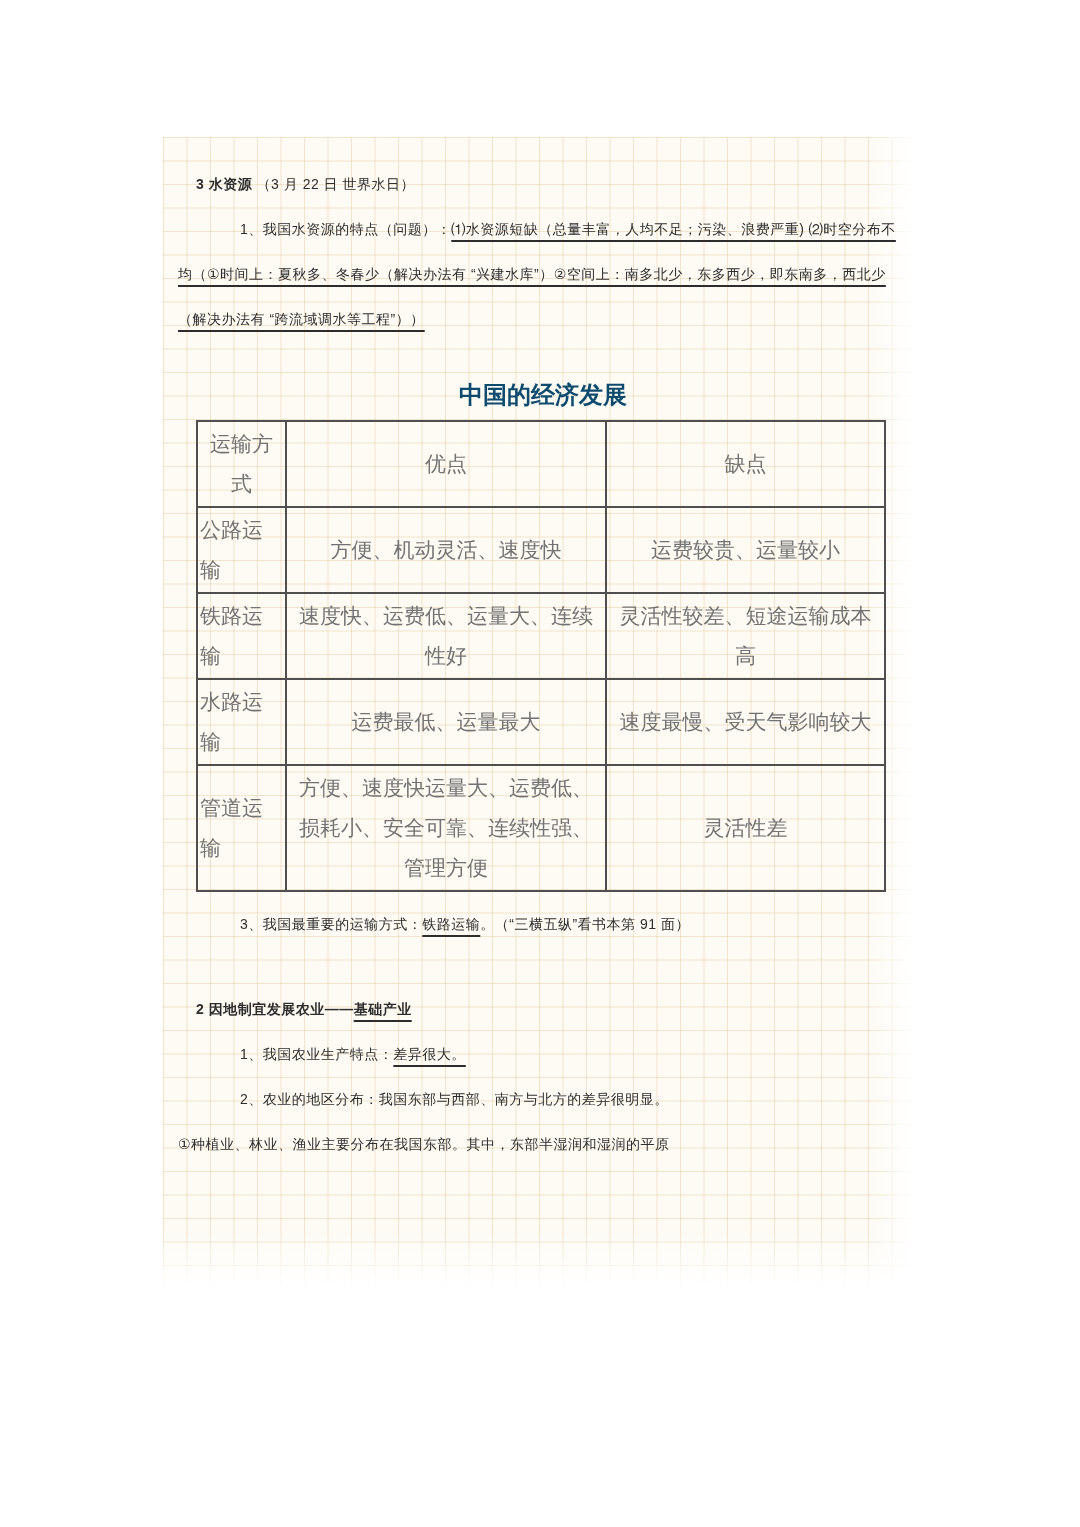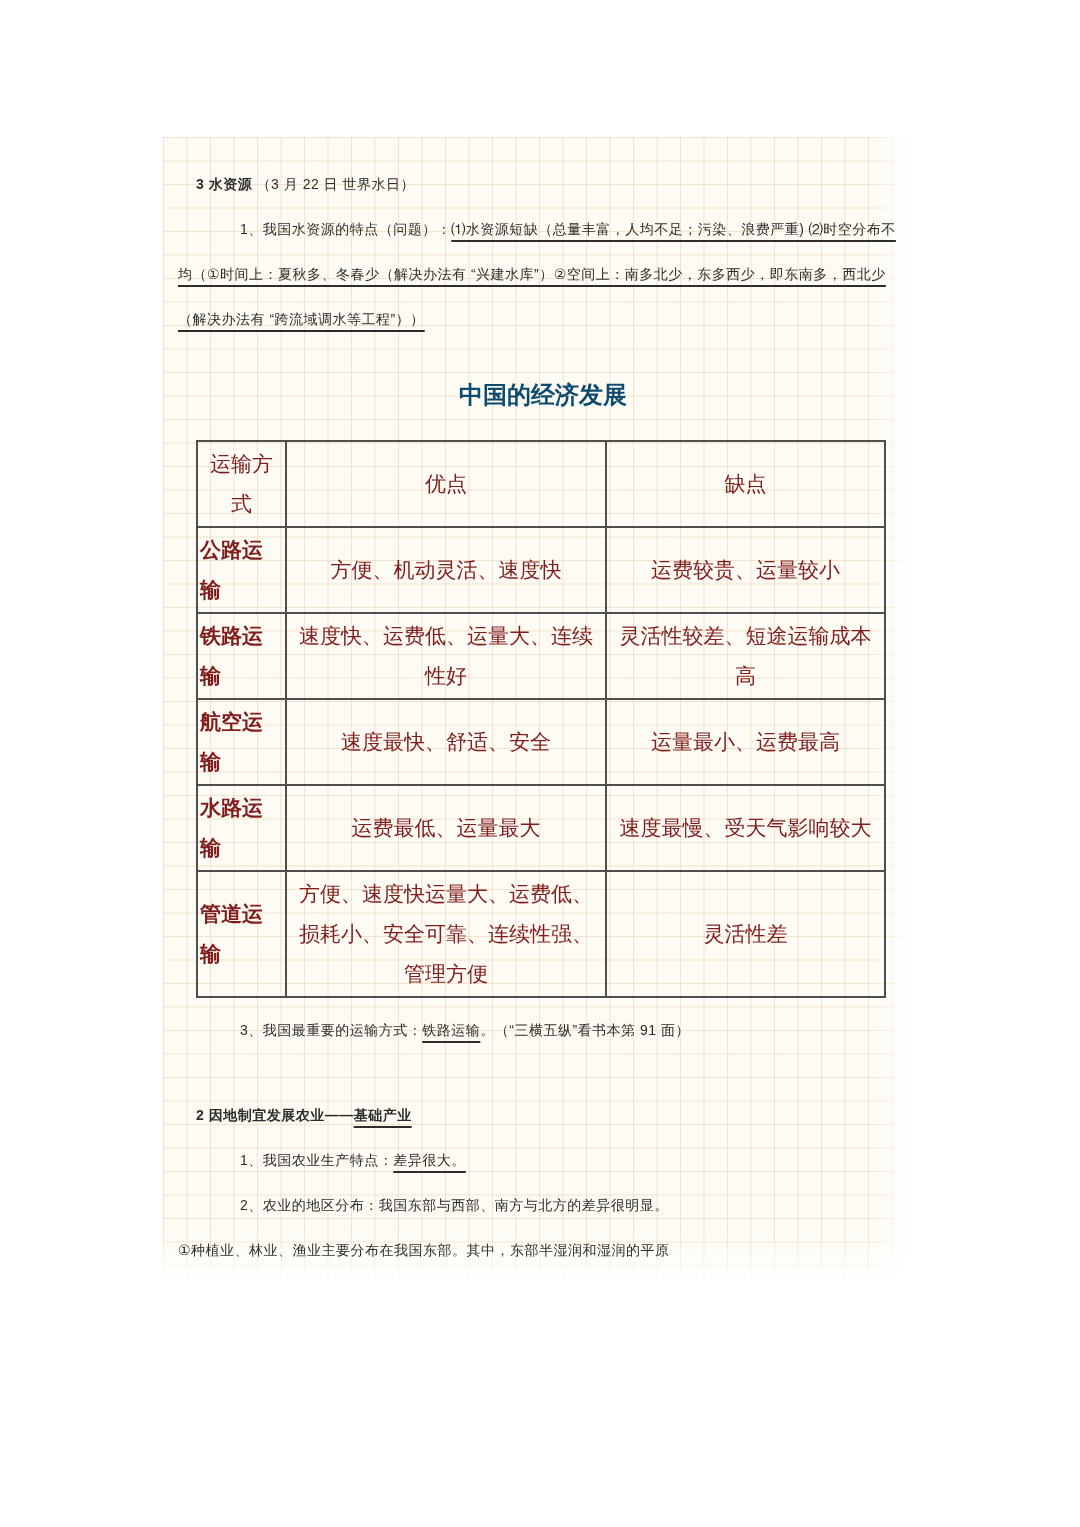--- a/index.html
+++ b/index.html
@@ -57,41 +57,41 @@
   }
   .sub-heading {
     margin-top: 12px;
     font-size: 23px;
     font-weight: 700;
     line-height: 46px;
   }
   .heading-gap { margin-top: 40px; }
   table.transport {
     margin-left: 18px;
-    margin-top: 20px;
+    margin-top: 0;
     width: 688px;
     border-collapse: collapse;
     table-layout: fixed;
     font-size: 21px;
-    color: #7f1d1d;
+    color: #737373;
     border-radius: 7px;
   }
   table.transport th, table.transport td {
     border: 2px solid #4f4f4f;
     text-align: center;
     vertical-align: middle;
     padding: 2px 3px;
     line-height: 40px;
     font-weight: 400;
     overflow: hidden;
   }
   table.transport col.c1 { width: 89px; }
   table.transport col.c2 { width: 320px; }
   table.transport col.c3 { width: 279px; }
-  table.transport td.mode { text-align: left; padding-left: 2px; padding-right: 16px; font-weight: bold; }
+  table.transport td.mode { text-align: left; padding-left: 2px; padding-right: 16px; }
   tr.h-row  { height: 62px; }
   tr.r-row  { height: 63px; }
   tr.r-tall { height: 125px; }
   td.left-cell { text-align: left; }
 </style>
 </head>
 <body>
 
 <div class="grid-bg">
   <div class="grid-fade-right"></div>
@@ -128,25 +128,20 @@
         <td class="mode">公路运输</td>
         <td>方便、机动灵活、速度快</td>
         <td>运费较贵、运量较小</td>
       </tr>
       <tr class="r-row">
         <td class="mode">铁路运输</td>
         <td>速度快、运费低、运量大、连续性好</td>
         <td>灵活性较差、短途运输成本高</td>
       </tr>
       <tr class="r-row">
-        <td class="mode">航空运输</td>
-        <td>速度最快、舒适、安全</td>
-        <td>运量最小、运费最高</td>
-      </tr>
-      <tr class="r-row">
         <td class="mode">水路运输</td>
         <td>运费最低、运量最大</td>
         <td>速度最慢、受天气影响较大</td>
       </tr>
       <tr class="r-tall">
         <td class="mode">管道运输</td>
         <td class="left-cell">方便、速度快运量大、运费低、损耗小、安全可靠、连续性强、管理方便</td>
         <td>灵活性差</td>
       </tr>
     </tbody>

